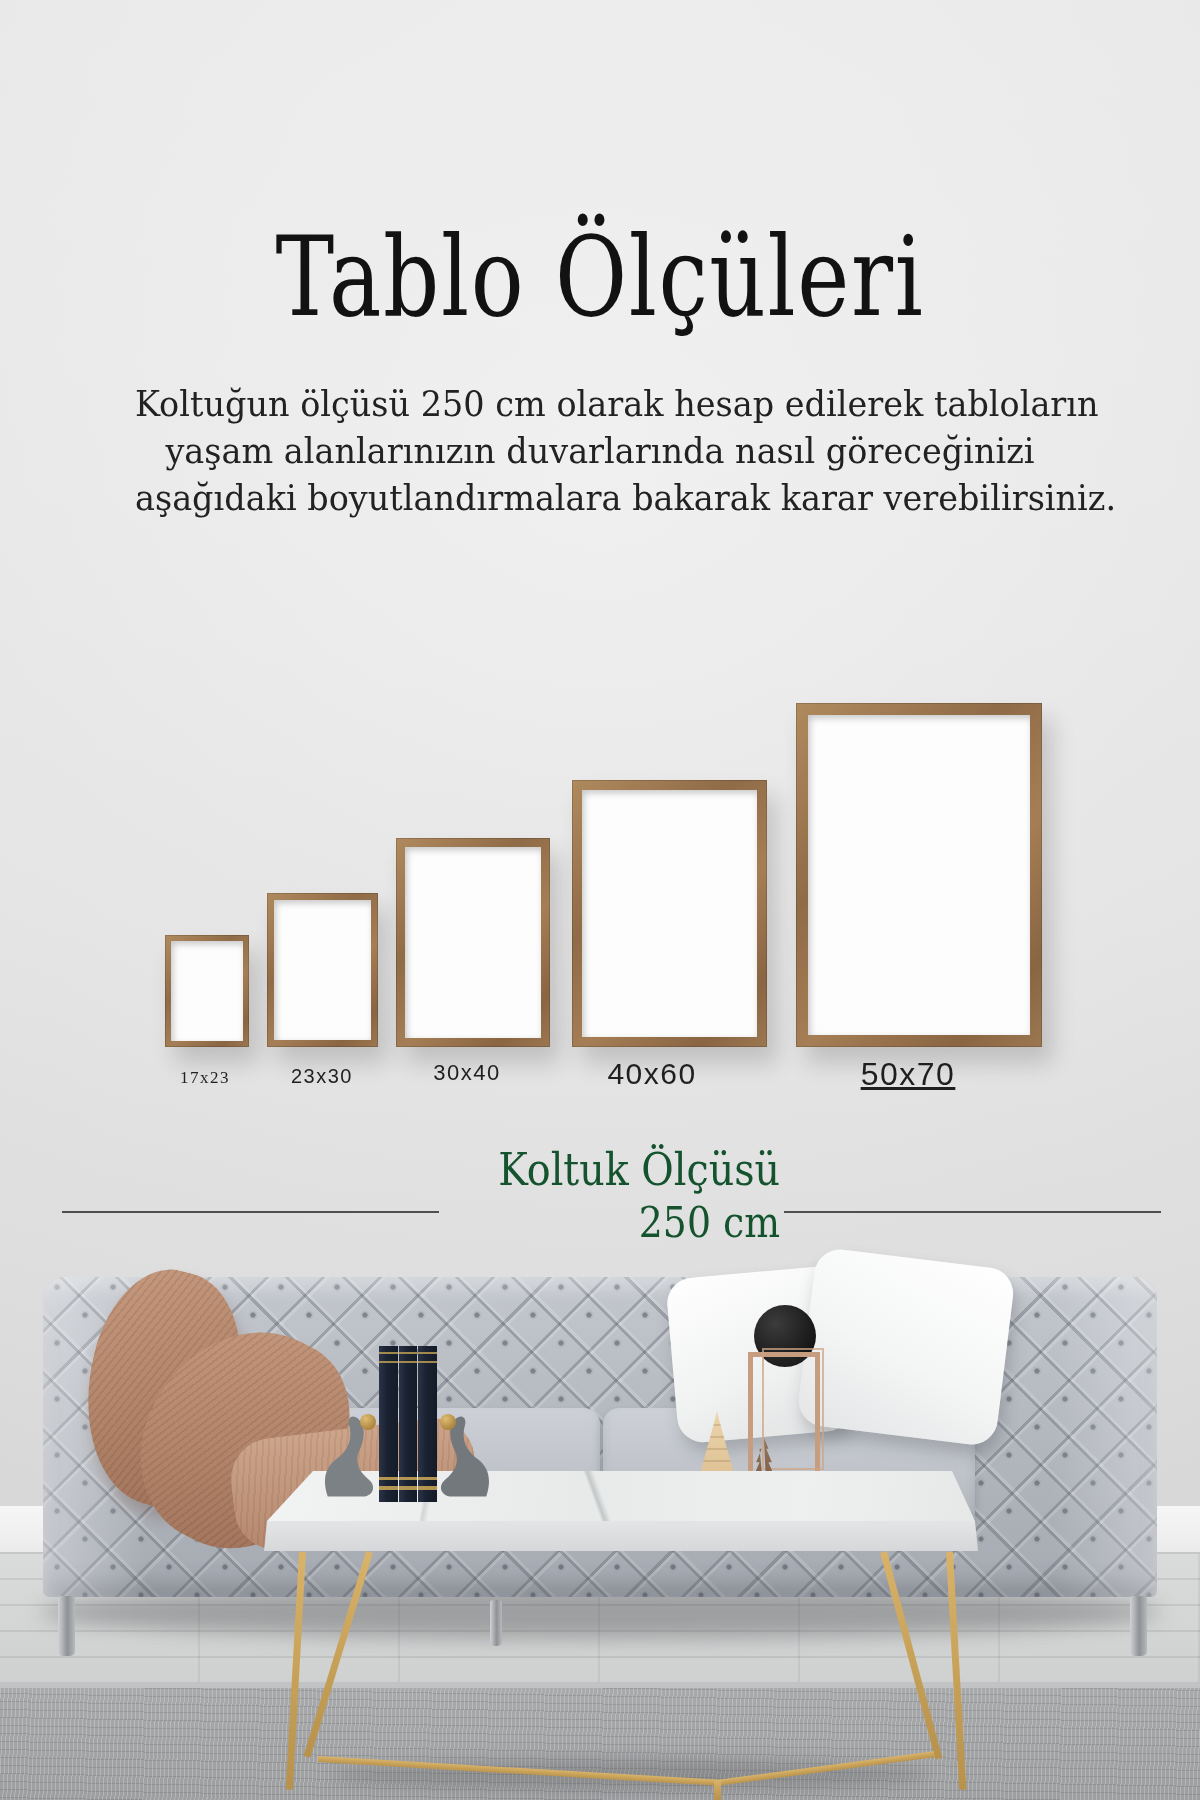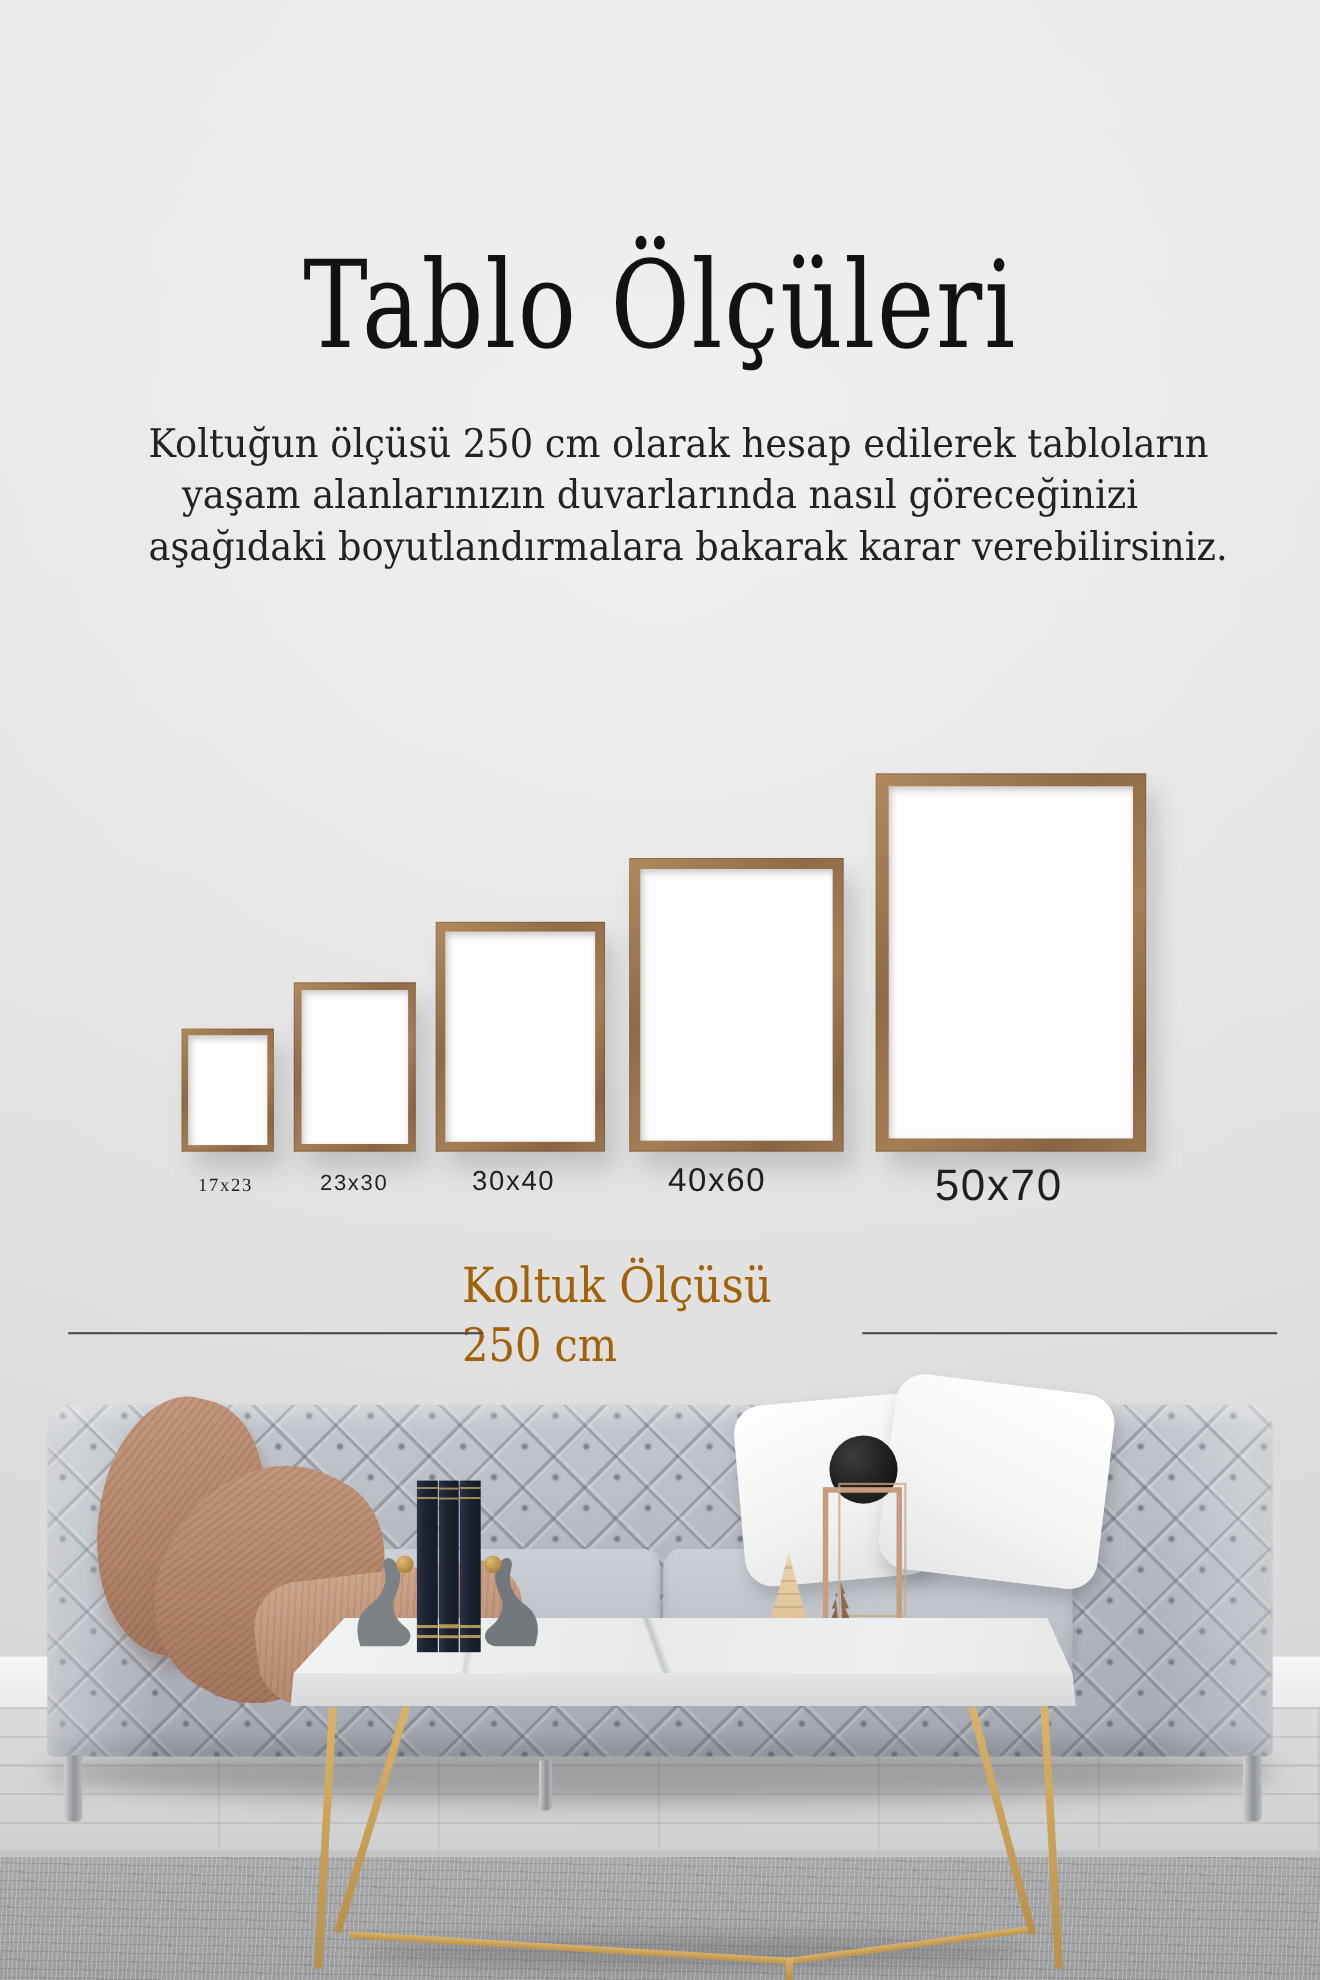--- a/index.html
+++ b/index.html
@@ -41,26 +41,26 @@
     box-shadow:inset 2px 3px 7px rgba(0,0,0,.22);}
   .f1{left:165px;top:935px;width:84px;height:112px;padding:6px;}
   .f2{left:267px;top:893px;width:111px;height:154px;padding:7px;}
   .f3{left:396px;top:838px;width:154px;height:209px;padding:9px;}
   .f4{left:572px;top:780px;width:195px;height:267px;padding:10px;}
   .f5{left:796px;top:703px;width:246px;height:344px;padding:12px;}
   .cap{width:140px;text-align:center;color:#1f1f1f;
     font-family:"Liberation Sans",sans-serif;letter-spacing:1.5px;}
   .c1{left:135px;top:1068px;font-size:17px;font-family:Liberation Serif, serif;}
   .c2{left:252px;top:1065px;font-size:20px;}
-  .c3{left:397px;top:1060px;font-size:25px;}
+  .c3{left:397px;top:1060px;font-size:22px;}
   .c4{left:582px;top:1057px;font-size:30px;}
-  .c5{left:838px;top:1056px;font-size:40px;}
-
-  
-  .measure{left:400px;top:1146px;width:400px;text-align:left;color:#a16207;}
+  .c5{left:838px;top:1056px;font-size:32px;text-decoration:underline;}
+
+  
+  .measure{left:400px;top:1146px;width:400px;text-align:right;color:#14532d;}
   .measure .m-title{font-size:44px;line-height:1.1;transform:scaleX(.90);transform-origin:50% 0;white-space:nowrap;}
   .measure .m-value{font-size:42px;line-height:1.1;margin-top:6px;transform:scaleX(.90);transform-origin:50% 0;}
   .mline{top:1211px;width:377px;height:2px;background:#4f4f4f;}
   .mline.left{left:62px;} .mline.right{left:784px;}
 
   
   .sofa-shadow{left:40px;top:1586px;width:1120px;height:52px;border-radius:50%;
     background:rgba(68,70,74,.38);filter:blur(10px);}
   .tufted{
     background-color:#b5b9c0;

